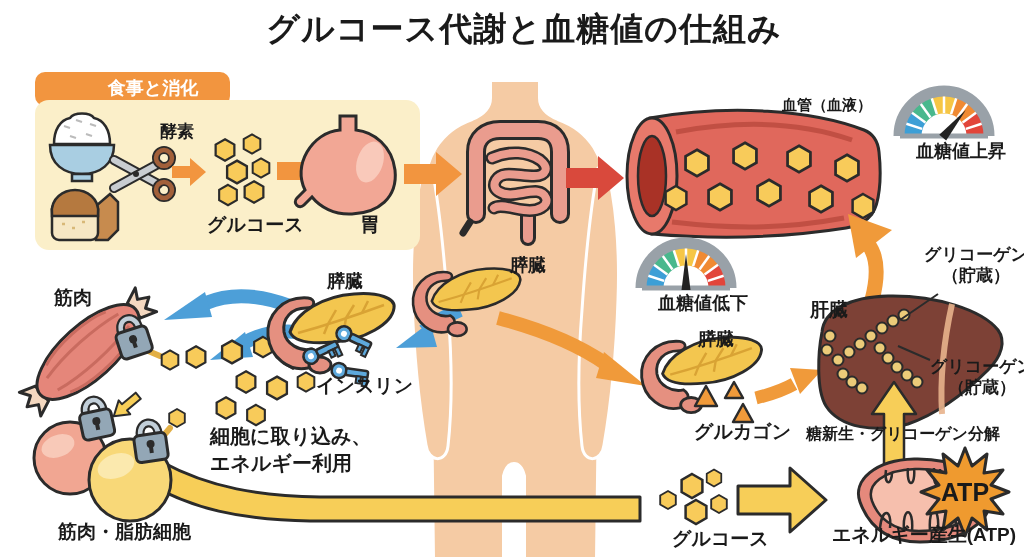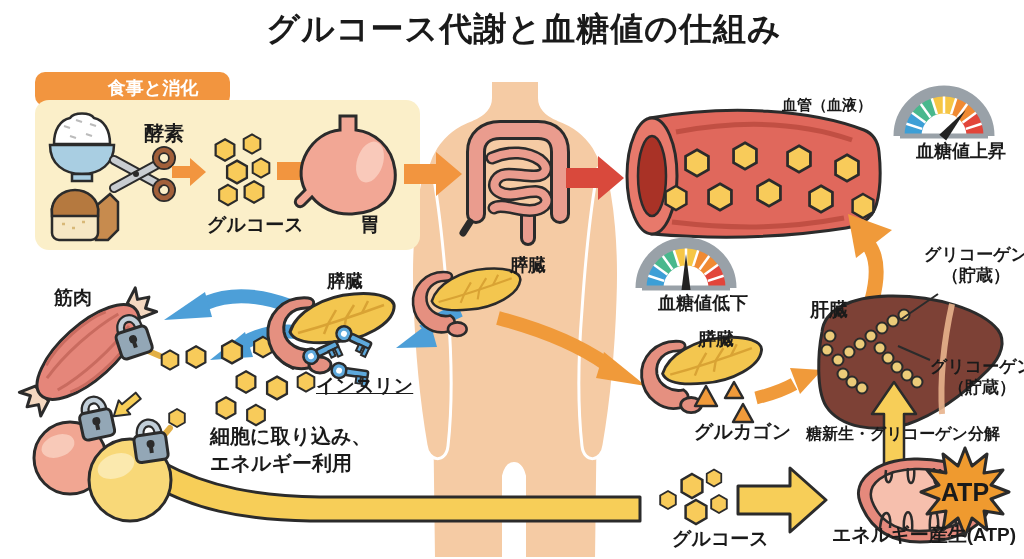--- a/index.html
+++ b/index.html
@@ -290,36 +290,37 @@
   </g>
 
   <g>
     <polygon points="1009,492 991,499 1003,514 984,511 987,530 972,518 965,536 958,518 943,530 946,511 927,514 939,499 921,492 939,485 927,470 946,473 943,454 958,466 965,448 972,466 987,454 984,473 1003,470 991,485" fill="#EF9A2F" stroke="#2b2b2b" stroke-width="3" stroke-linejoin="round"></polygon>
     <text x="965" y="501" text-anchor="middle" font-size="25" font-weight="bold" fill="#1a1a1a">ATP</text>
   </g>
 </svg>
 
 <div id="title" class="lbl">グルコース代謝と血糖値の仕組み</div>
 <div id="tab-label" class="lbl">食事と消化</div>
-<div class="lbl" style="left:120px;top:121px;font-size:20px;">酵素</div>
+<div class="lbl" style="left:136px;top:121px;font-size:17px;">酵素</div>
 <div class="lbl" style="left:183px;top:213px;font-size:19px;">グルコース</div>
 <div class="lbl" style="left:336px;top:212px;font-size:20px;">胃</div>
 <div class="lbl" style="left:747px;top:96px;font-size:15px;margin-left:11px;">血管（血液）</div>
 <div class="lbl" style="left:892px;top:140px;font-size:18px;">血糖値上昇</div>
 <div class="lbl" style="left:634px;top:292px;font-size:18px;">血糖値低下</div>
 <div class="lbl" style="left:486px;top:254px;font-size:18px;">膵臓</div>
 <div class="lbl" style="left:303px;top:270px;font-size:18px;">膵臓</div>
-<div class="lbl" style="left:292px;top:374px;font-size:19px;text-decoration:underline;">インスリン</div>
+<div class="lbl" style="left:292px;top:374px;font-size:19px;">インスリン</div>
 <div class="lbl" style="left:674px;top:328px;font-size:18px;">膵臓</div>
 <div class="lbl" style="left:650px;top:420px;font-size:19px;margin-left:20px;">グルカゴン</div>
 <div class="lbl" style="left:786px;top:298px;font-size:19px;">肝臓</div>
 <div class="lbl ml" style="left:884px;top:244px;width:136px;text-align:center;font-size:17px;">グリコーゲン
 （貯蔵）</div>
 <div class="lbl ml" style="left:890px;top:356px;width:136px;text-align:center;font-size:17px;">グリコーゲン
 （貯蔵）</div>
 <div class="lbl" style="left:782px;top:424px;font-size:16px;">糖新生・グリコーゲン分解</div>
 <div class="lbl" style="left:30px;top:286px;font-size:19px;">筋肉</div>
 <div class="lbl ml" style="left:186px;top:423px;font-size:20px;line-height:1.35;">細胞に取り込み、
 エネルギー利用</div>
+<div class="lbl" style="left:34px;top:520px;font-size:19px;">筋肉・脂肪細胞</div>
 <div class="lbl" style="left:648px;top:527px;font-size:19px;">グルコース</div>
 <div class="lbl" style="left:808px;top:523px;font-size:19px;">エネルギー産生(ATP)</div>
 
 </div>
 
 </body></html>

